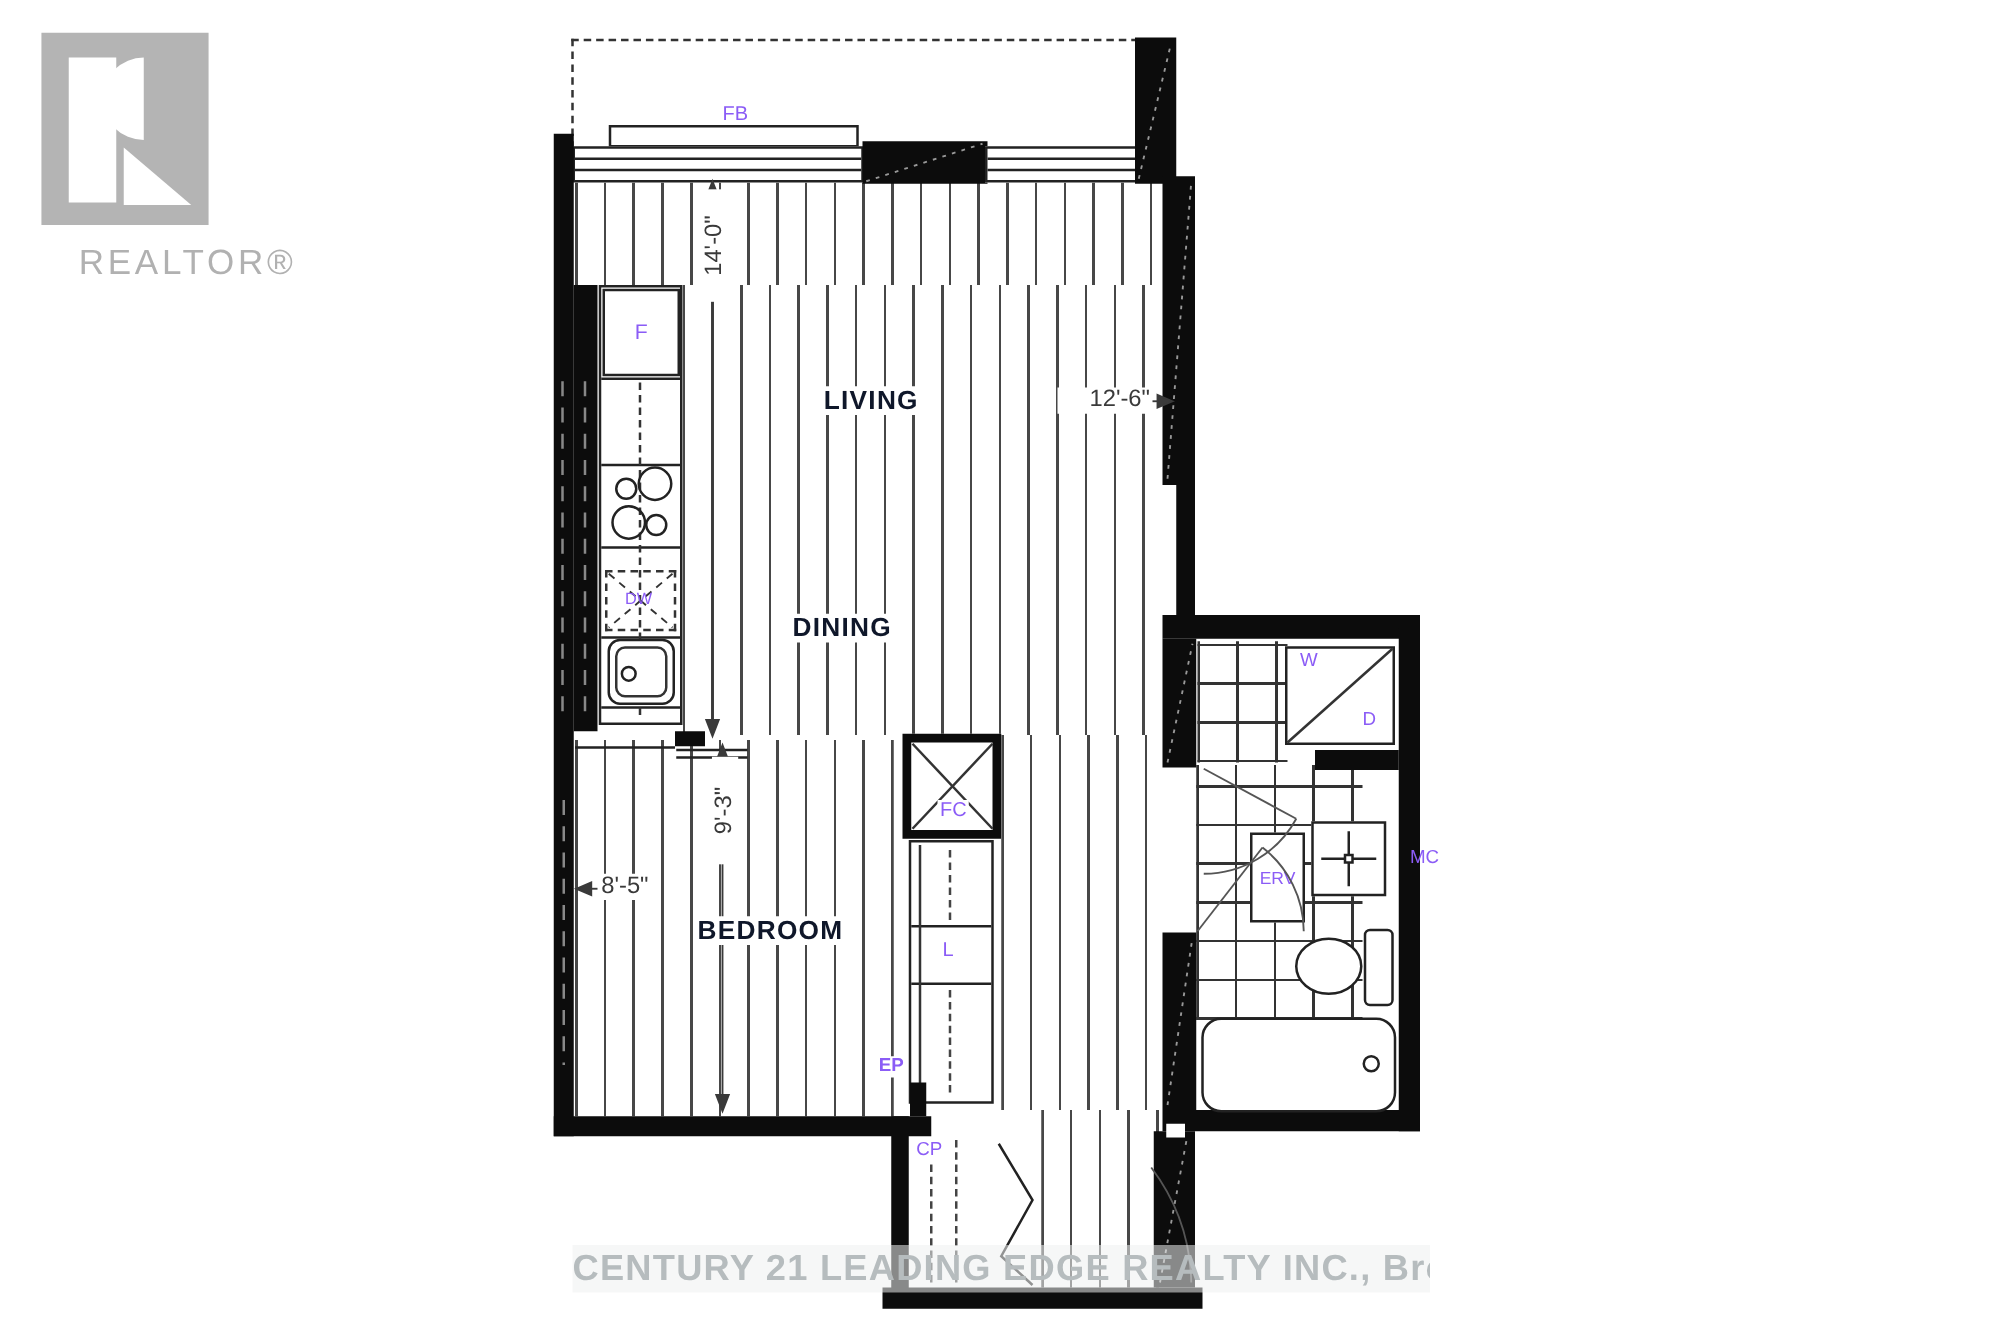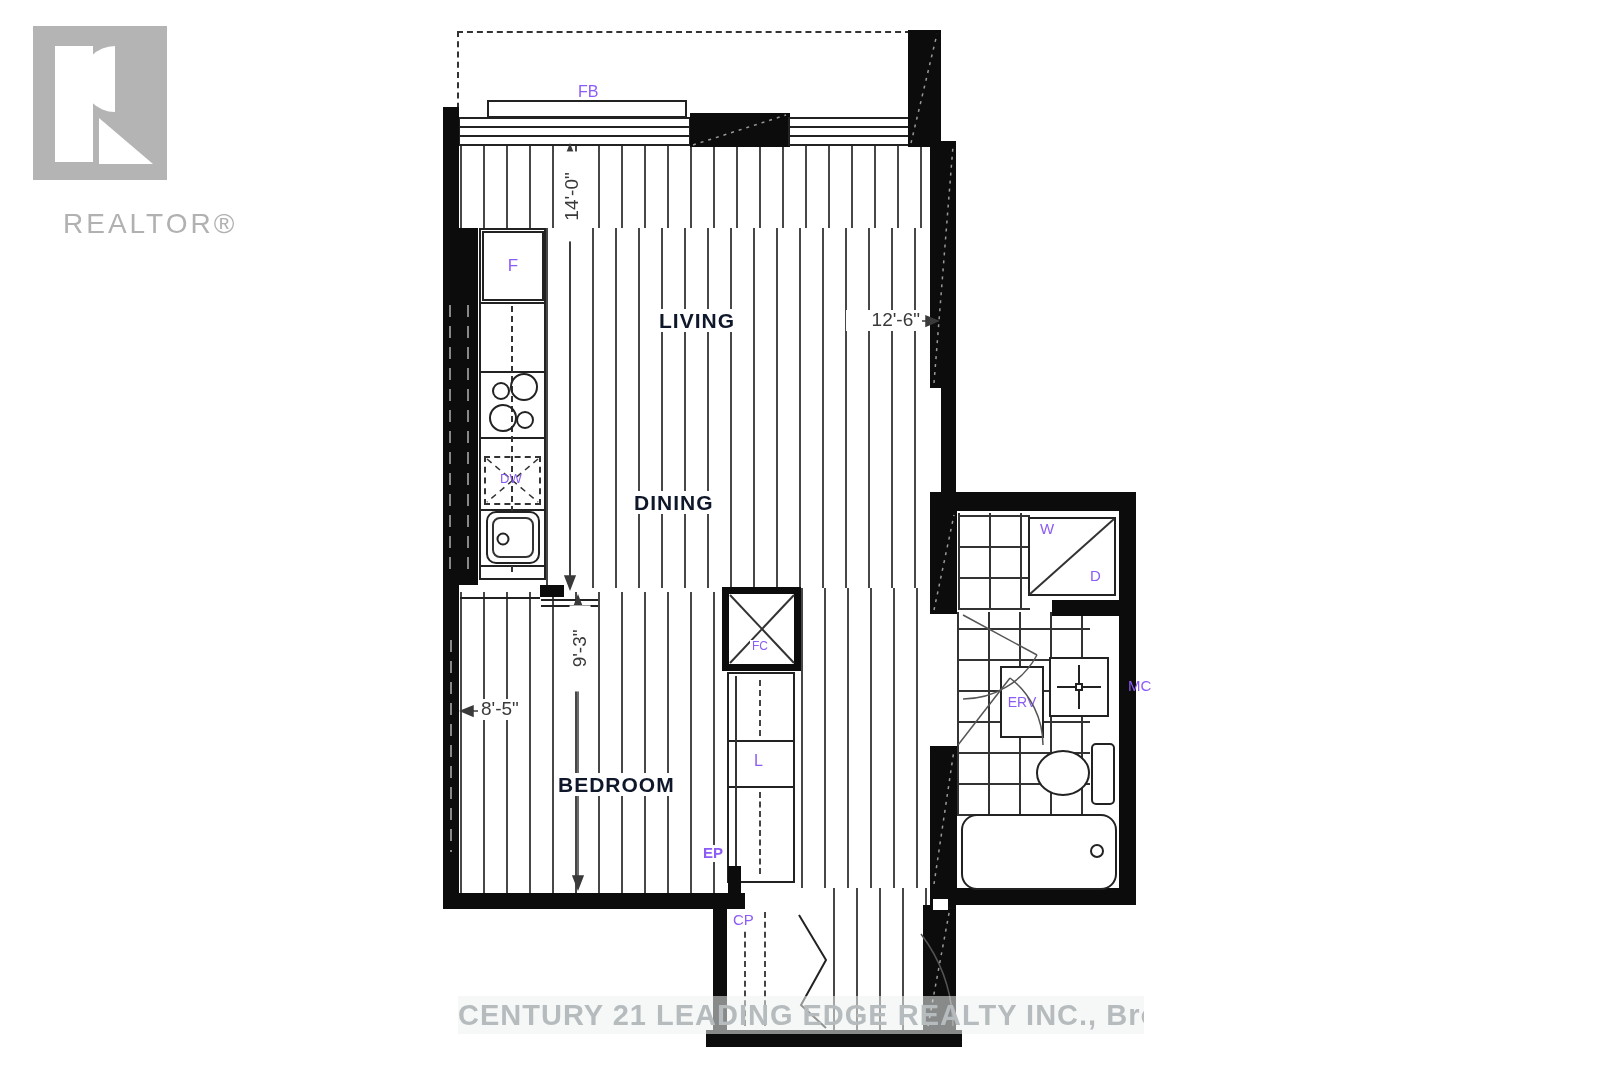--- a/index.html
+++ b/index.html
@@ -16,21 +16,21 @@
   .room{font-weight:bold;font-size:21px;letter-spacing:1px;}
   .fix{font-size:15px;color:#8b5cf6;}
   .dim{font-size:19px;color:#3a3a3a;}
   .cell-line{position:absolute;background:#222;}
   .dashv{position:absolute;border-left:2px dashed #444;}
   svg.overlay{position:absolute;left:0;top:0;pointer-events:none;}
   .flexc{display:flex;align-items:center;justify-content:center;}
   .watermark{position:absolute;left:458px;top:996px;width:686px;height:38px;
              background:rgba(238,241,241,0.55);color:#b6bcbe;font-size:29px;font-weight:bold;
              letter-spacing:1px;line-height:38px;white-space:nowrap;overflow:hidden;}
-  .logo-word{position:absolute;left:30px;top:182px;font-size:28px;color:#b1b1b1;letter-spacing:3px;}
+  .logo-word{position:absolute;left:30px;top:168px;font-size:28px;color:#b1b1b1;letter-spacing:3px;}
 </style>
 </head>
 <body>
 
 <div id="canvas">
 
   <div class="abs" style="left:33px;top:26px;width:180px;height:220px;">
     <svg width="134" height="154" viewBox="0 0 134 154">
       <rect x="0" y="0" width="134" height="154" fill="#b4b4b4"></rect>
       <rect x="22" y="20" width="38" height="116" fill="#ffffff"></rect>
@@ -193,24 +193,24 @@
       <line x1="920" y1="321" x2="932" y2="321"></line>
       <polygon points="938,321 926,316 926,326"></polygon>
       <line x1="478" y1="711" x2="468" y2="711"></line>
       <polygon points="461,711 473,706 473,716"></polygon>
     </g>
   </svg>
 
   <div class="lbl fix" style="left:576px;top:83px;font-size:16px;background:none;">FB</div>
   <div class="lbl room" style="left:657px;top:309px;">LIVING</div>
   <div class="lbl room" style="left:632px;top:491px;">DINING</div>
-  <div class="lbl room" style="left:556px;top:773px;">BEDROOM</div>
+  <div class="lbl room" style="left:556px;top:733px;">BEDROOM</div>
 
   <div class="lbl fix" style="left:498px;top:472px;font-size:13px;background:none;">DW</div>
-  <div class="lbl fix" style="left:750px;top:640px;font-size:12px;">FC</div>
+  <div class="lbl fix" style="left:750px;top:640px;font-size:16px;">FC</div>
   <div class="lbl fix" style="left:752px;top:752px;font-size:16px;background:none;">L</div>
   <div class="lbl fix" style="left:701px;top:845px;font-weight:bold;">EP</div>
   <div class="lbl fix" style="left:731px;top:912px;">CP</div>
   <div class="lbl fix" style="left:1038px;top:521px;background:none;">W</div>
   <div class="lbl fix" style="left:1088px;top:568px;background:none;">D</div>
   <div class="lbl fix" style="left:1094px;top:678px;background:none;margin-left:32px;">MC</div>
 
   <div class="lbl dim" style="left:527px;top:186px;width:86px;text-align:center;transform:rotate(-90deg);">14'-0"</div>
   <div class="lbl dim" style="left:537px;top:638px;width:82px;text-align:center;transform:rotate(-90deg);">9'-3"</div>
   <div class="lbl dim" style="left:846px;top:310px;width:72px;text-align:right;">12'-6"</div>

